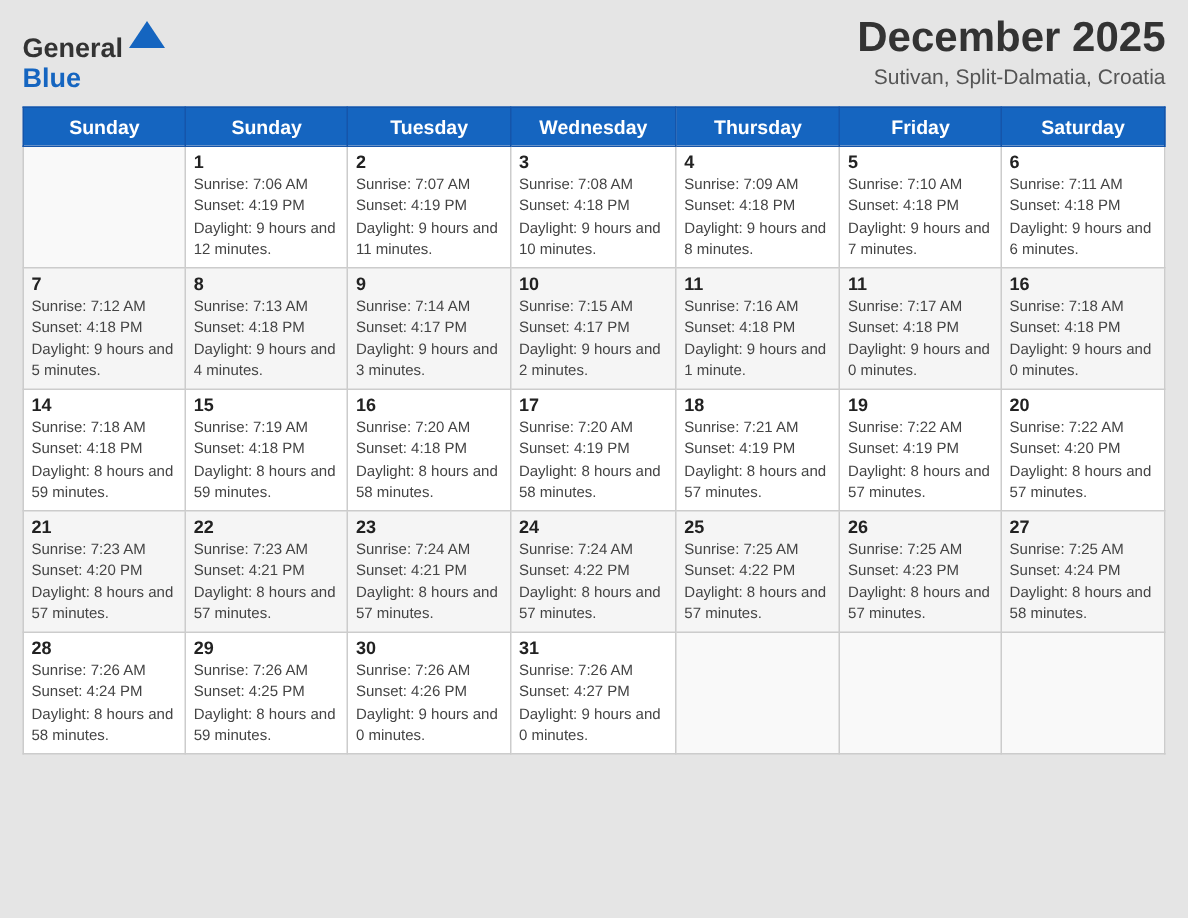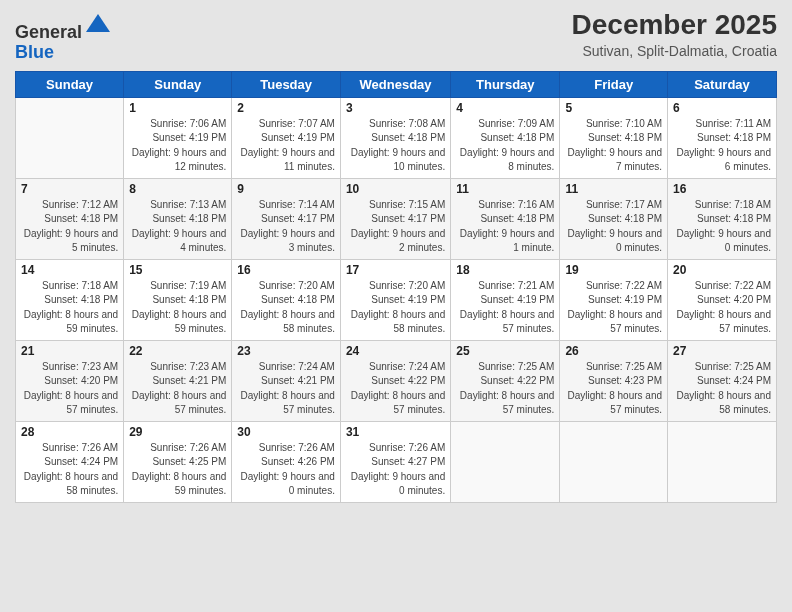--- a/index.html
+++ b/index.html
@@ -82,21 +82,20 @@
     .day-number {
       font-size: 12px;
       font-weight: bold;
       margin-bottom: 2px;
       color: #222;
     }
     .day-info {
       font-size: 10px;
       color: #444;
       line-height: 1.45;
-      text-align: right;
     }
     tr:nth-child(even) td {
       background: #f5f5f5;
     }
     tr:nth-child(even) td.empty {
       background: #f0f0f0;
     }
   </style>
 </head>
 <body>

